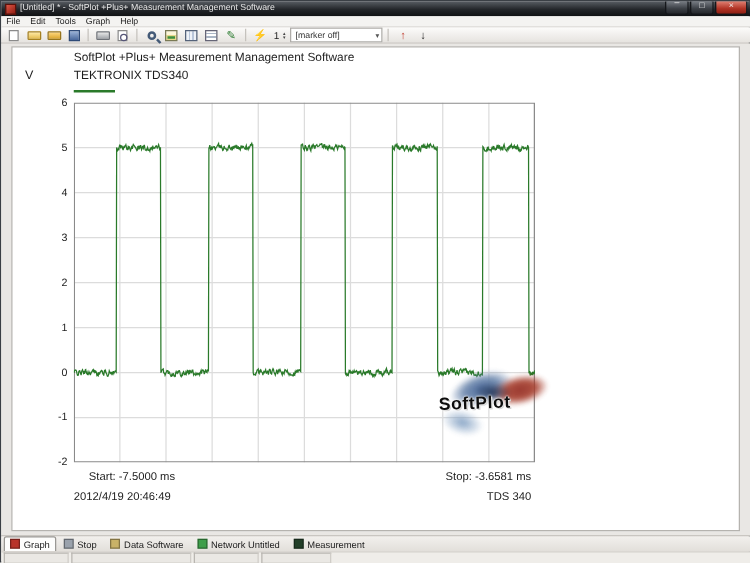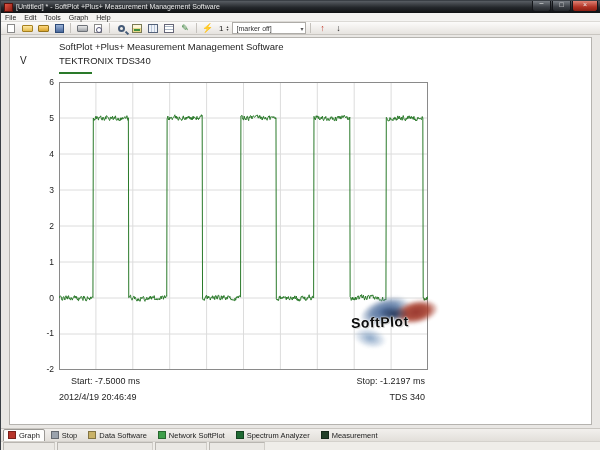--- a/index.html
+++ b/index.html
@@ -222,46 +222,42 @@
 
       <div class="logo">
         <div class="blob b1"></div>
         <div class="blob b2"></div>
         <div class="blob b4"></div>
         <div class="blob b3"></div>
         <div class="logo-text">SoftPlot</div>
       </div>
 
       <div class="ft ft-start">Start: -7.5000 ms</div>
-      <div class="ft ft-stop">Stop: -1.2197 ms</div>
+      <div class="ft ft-stop">Stop: -3.6581 ms</div>
       <div class="ft ft-date">2012/4/19 20:46:49</div>
       <div class="ft ft-device">TDS 340</div>
     </div>
   </div>
 
   <div class="tabbar">
     <div class="tab selected">
       <span class="tab-ico" style="background: rgb(184, 52, 42);"></span>
       <span>Graph</span>
     </div>
     <div class="tab">
       <span class="tab-ico" style="background: rgb(154, 162, 172);"></span>
       <span>Stop</span>
     </div>
     <div class="tab">
       <span class="tab-ico" style="background: rgb(201, 178, 103);"></span>
       <span>Data Software</span>
     </div>
     <div class="tab">
       <span class="tab-ico" style="background: rgb(62, 158, 73);"></span>
-      <span>Network SoftPlot</span>
-    </div>
-    <div class="tab">
-      <span class="tab-ico" style="background: rgb(31, 106, 51);"></span>
-      <span>Spectrum Analyzer</span>
+      <span>Network Untitled</span>
     </div>
     <div class="tab">
       <span class="tab-ico" style="background: rgb(34, 63, 40);"></span>
       <span>Measurement</span>
     </div>
   </div>
 
   <div class="statusbar">
     <div class="sseg" style="width:50px"></div>
     <div class="sseg" style="width:94px"></div>

